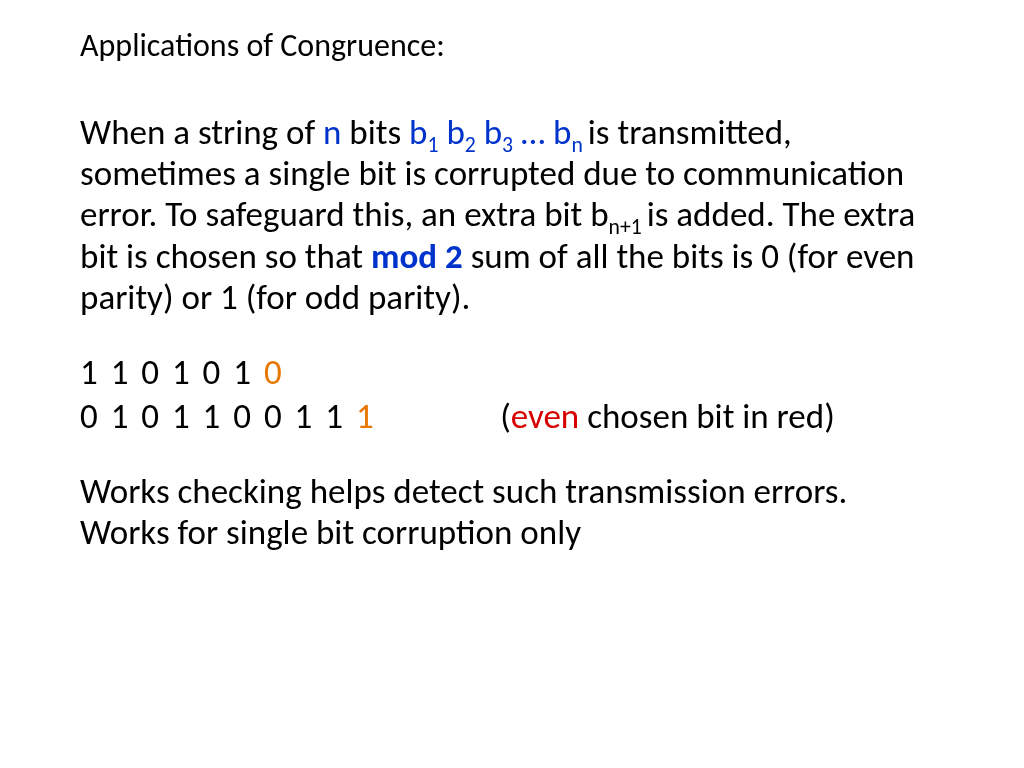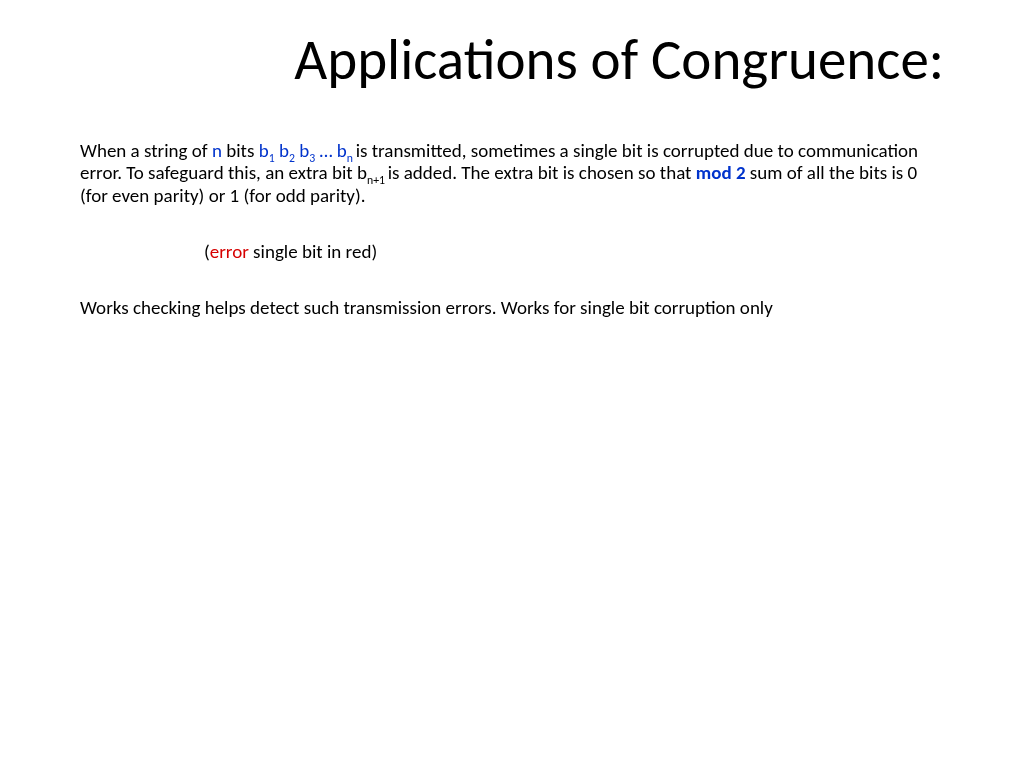--- a/index.html
+++ b/index.html
@@ -1,19 +1,19 @@
 <!DOCTYPE html>
 <html><head>
 <meta charset="utf-8">
 <style>
   * { margin: 0; padding: 0; box-sizing: border-box; }
   html, body { width: 1024px; height: 768px; background: #fff; font-family: Calibri, "Segoe UI", Arial, sans-serif; color: #000; }
   .slide { width: 1024px; height: 768px; padding: 28px 80px 40px 80px; position: relative; }
-  .title { text-align: right; font-size: 57px; font-weight: 400; line-height: 1.12; margin-bottom: 32px; }
-  .body { font-size: 19px; line-height: 1.18; margin-top: 48px; }
+  .title { text-align: left; font-size: 32px; font-weight: 400; line-height: 1.12; margin-bottom: 32px; }
+  .body { font-size: 35px; line-height: 1.18; margin-top: 48px; }
   .para1 { margin-bottom: 34px; }
   .bits-line { margin-bottom: 2px; letter-spacing: 2.5px; }
   .bits-row { display: flex; align-items: baseline; margin-bottom: 34px; }
   .bits-seq { letter-spacing: 2.5px; }
   .bits-note { margin-left: 124px; }
   .blue { color: #0033cc; }
   .blue-b { color: #0033cc; font-weight: 700; }
   .orange { color: #e67700; }
   .red { color: #d60000; }
   sub { font-size: 0.62em; vertical-align: sub; line-height: 0; }
@@ -26,21 +26,25 @@
   <div class="title">
     <span>Applications of Congruence:</span><br>
   </div>
 
   <div class="body">
 
     <p class="para1">
       <span>When a string of </span><span class="blue">n</span><span> bits  </span><span class="blue"><span>b</span><sub>1</sub></span><span class="blue"> </span><span class="blue"><span>b</span><sub>2</sub></span><span class="blue"> </span><span class="blue"><span>b</span><sub>3</sub></span><span class="blue"> … </span><span class="blue"><span>b</span><sub>n </sub></span><span>is transmitted, sometimes a single bit is corrupted due to communication error. To safeguard this, an extra bit b</span><sub>n+1 </sub><span>is added.  The extra bit is chosen so that </span><span class="blue-b">mod 2</span><span> sum of all the bits is 0 (for even parity) or 1 (for odd parity).</span>
     </p>
 
+    <p class="bits-line">
+      <span>1  1  0  1  0  1  </span><span class="orange">0</span>
+    </p>
 
     <div class="bits-row">
-      <span class="bits-note"><span>(</span><span class="red">error</span><span> single bit in red)</span></span>
+      <span class="bits-seq"><span>0  1  0  1  1  0  0  1  1  </span><span class="orange">1</span></span>
+      <span class="bits-note"><span>(</span><span class="red">even</span><span> chosen bit in red)</span></span>
     </div>
 
     <p>Works checking helps detect such transmission errors. Works for single bit corruption only</p>
 
   </div>
 </div>
 
 </body></html>

